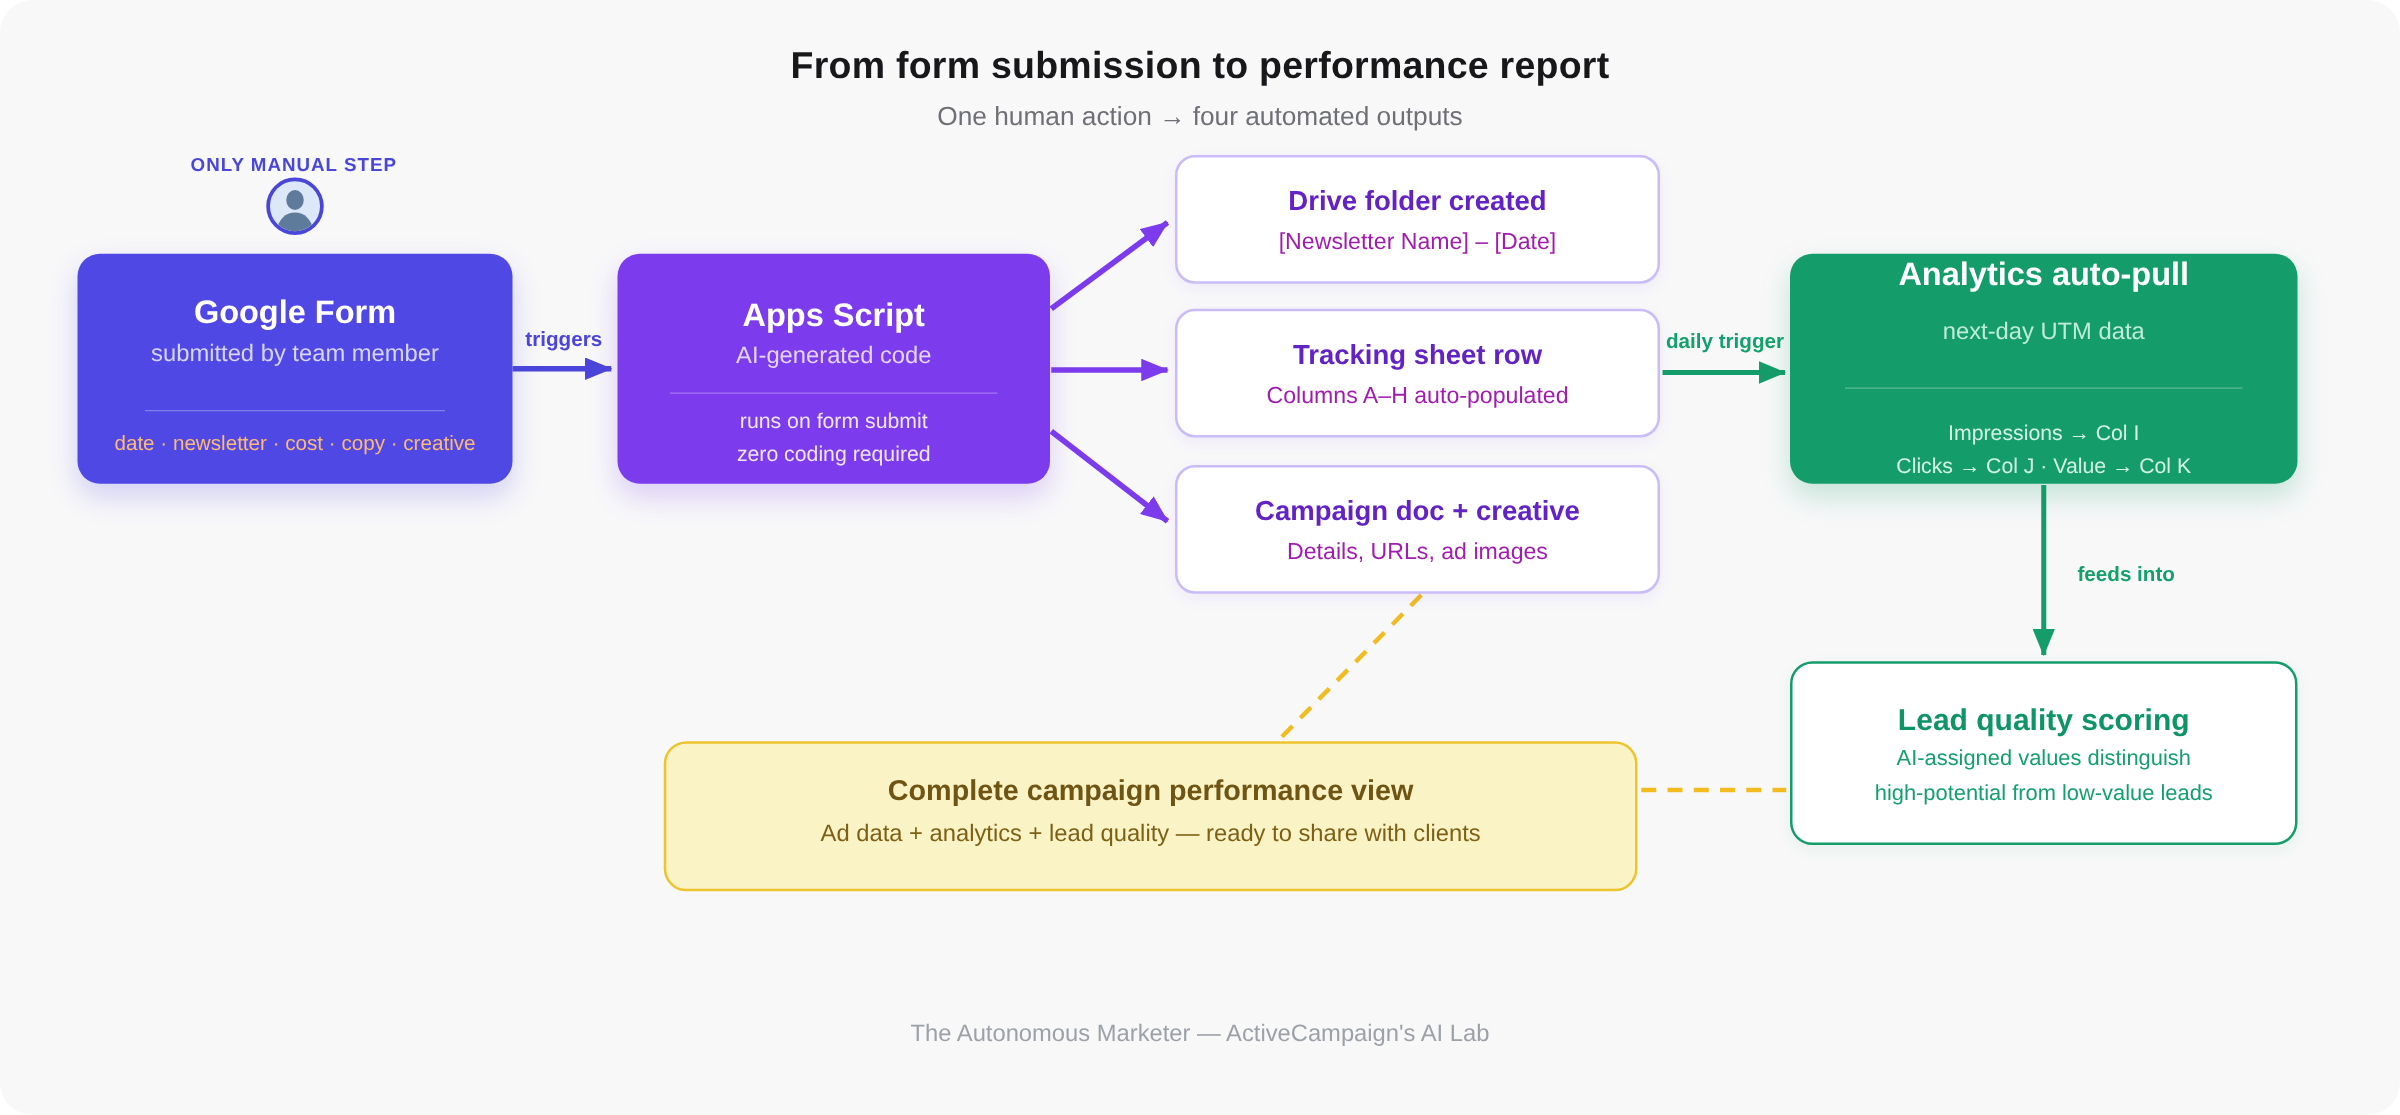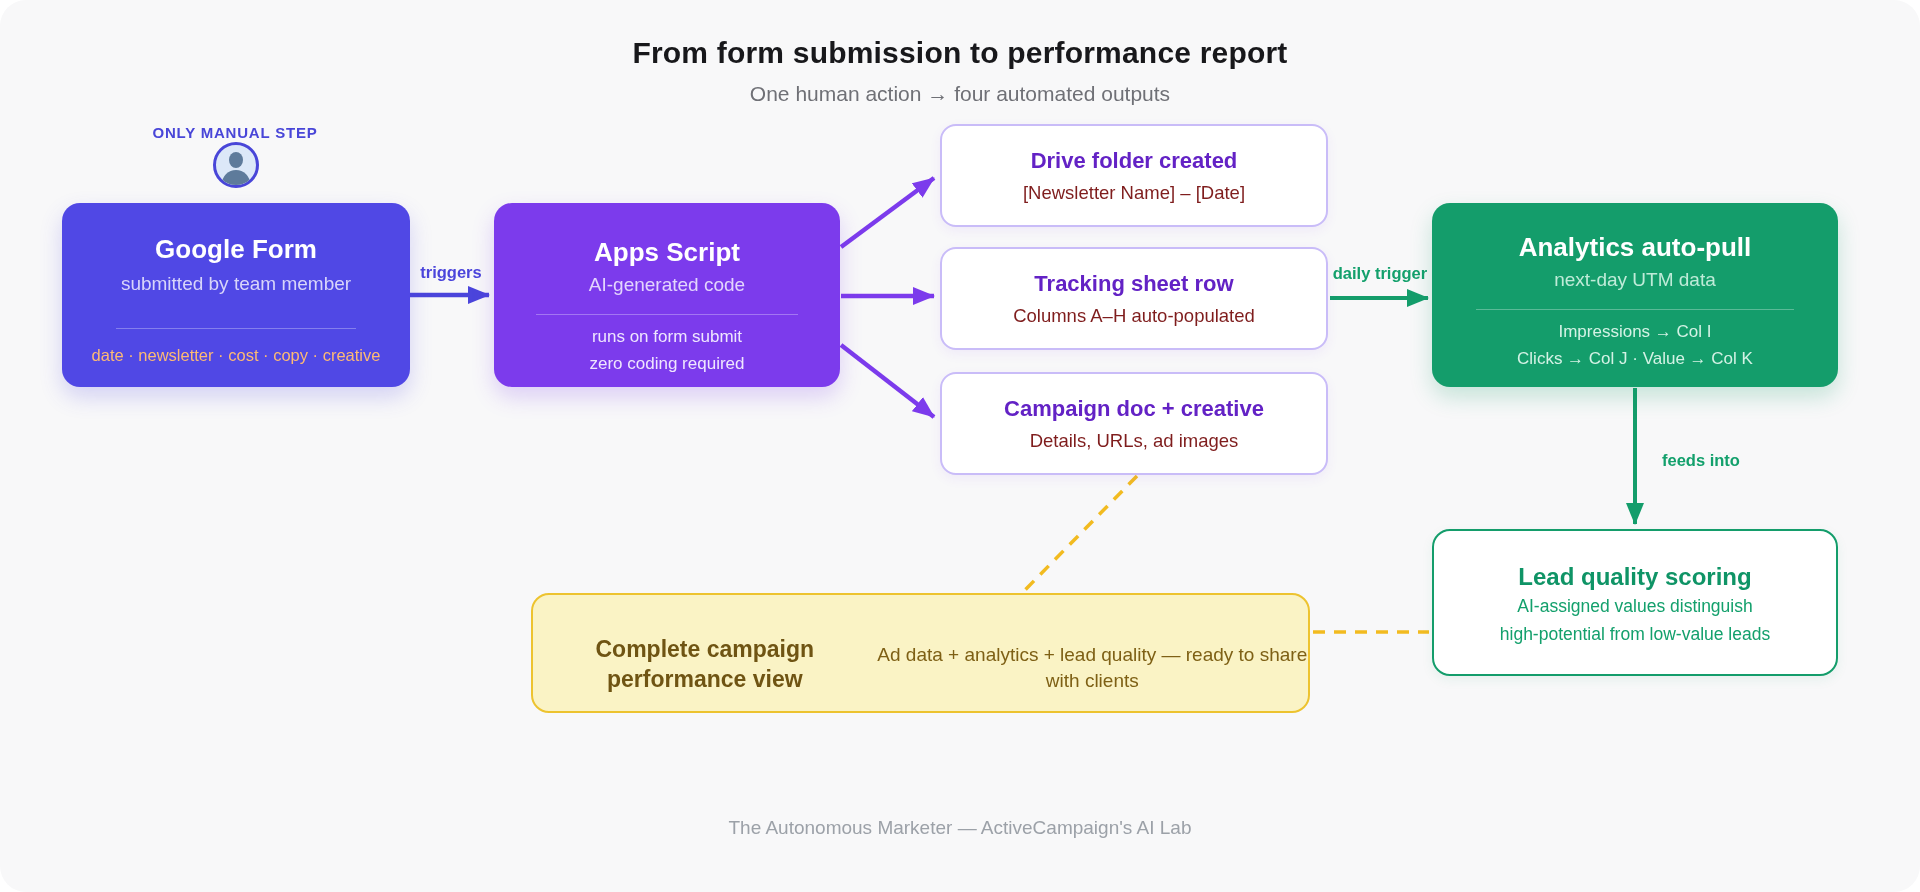--- a/index.html
+++ b/index.html
@@ -69,21 +69,21 @@
   .node-purple {
     left: 494px; top: 203px; width: 346px; height: 184px;
     background: #7C3BEC;
     box-shadow: 0 10px 22px rgba(124, 59, 236, 0.22);
     padding-top: 33px;
   }
   .node-green {
     left: 1432px; top: 203px; width: 406px; height: 184px;
     background: #149D6B;
     box-shadow: 0 10px 22px rgba(20, 157, 107, 0.22);
-    padding-top: 28px;
+    justify-content: space-between;
   }
   .node-title-lg { font-size: 26px; line-height: 32px; font-weight: 700; color: #FFFFFF; }
   .node-indigo .node-sub { margin-top: 7px; font-size: 19px; line-height: 24px; color: #D8D5FA; }
   .node-purple .node-sub { margin-top: 5px; font-size: 19px; line-height: 24px; color: #E3D5FD; }
   .node-green  .node-sub { margin-top: 5px; font-size: 19px; line-height: 24px; color: #BFEBD8; }
   .divider { height: 1px; background: rgba(255,255,255,0.30); }
   .node-indigo .divider { width: 240px; margin-top: 32px; }
   .node-purple .divider { width: 262px; margin-top: 17px; }
   .node-green  .divider { width: 318px; margin-top: 17px; }
   .node-indigo .node-fields { margin-top: 15px; font-size: 16.5px; line-height: 22px; color: #fdba74; }
@@ -95,21 +95,21 @@
   .card-output {
     left: 940px; width: 388px; height: 103px;
     background: #FFFFFF;
     border: 2px solid #C9BCF8;
     border-radius: 16px;
     display: flex; flex-direction: column; align-items: center; justify-content: center;
     text-align: center;
     box-shadow: 0 4px 12px rgba(124, 59, 236, 0.07);
   }
   .card-output .card-title { font-size: 22px; line-height: 28px; font-weight: 700; color: #6322C5; }
-  .card-output .card-sub { margin-top: 6px; font-size: 18.5px; line-height: 23px; color: #7f1d1d; }
+  .card-output .card-sub { margin-top: 6px; font-size: 18.5px; line-height: 23px; color: #a21caf; }
   .card-drive    { top: 124px; }
   .card-tracking { top: 247px; }
   .card-campaign { top: 372px; }
 
   
   .card-lead {
     left: 1432px; top: 529px; width: 406px; height: 147px;
     background: #FFFFFF;
     border: 2.5px solid #149D6B;
     border-radius: 18px;
@@ -120,21 +120,21 @@
   .card-lead .card-title { font-size: 24px; line-height: 30px; font-weight: 700; color: #0F9466; }
   .card-lead .card-line { font-size: 17.5px; line-height: 28px; color: #13A06C; }
   .card-lead .card-line:first-of-type { margin-top: 9px; }
 
   
   .card-summary {
     left: 531px; top: 593px; width: 779px; height: 120px;
     background: #FAF3C5;
     border: 2.5px solid #EDC32F;
     border-radius: 18px;
-    display: flex; flex-direction: row; align-items: center;
+    display: flex; flex-direction: column; align-items: center;
     padding-top: 22px; text-align: center;
   }
   .card-summary .card-title { font-size: 23px; line-height: 30px; font-weight: 700; color: #6F5413; }
   .card-summary .card-sub { margin-top: 8px; font-size: 19px; line-height: 26px; color: #7E6015; }
 
   
   .edge-label { font-weight: 700; }
   .label-triggers {
     left: 405px; top: 263px; width: 92px; text-align: center;
     font-size: 16.5px; color: #4B45DB;

